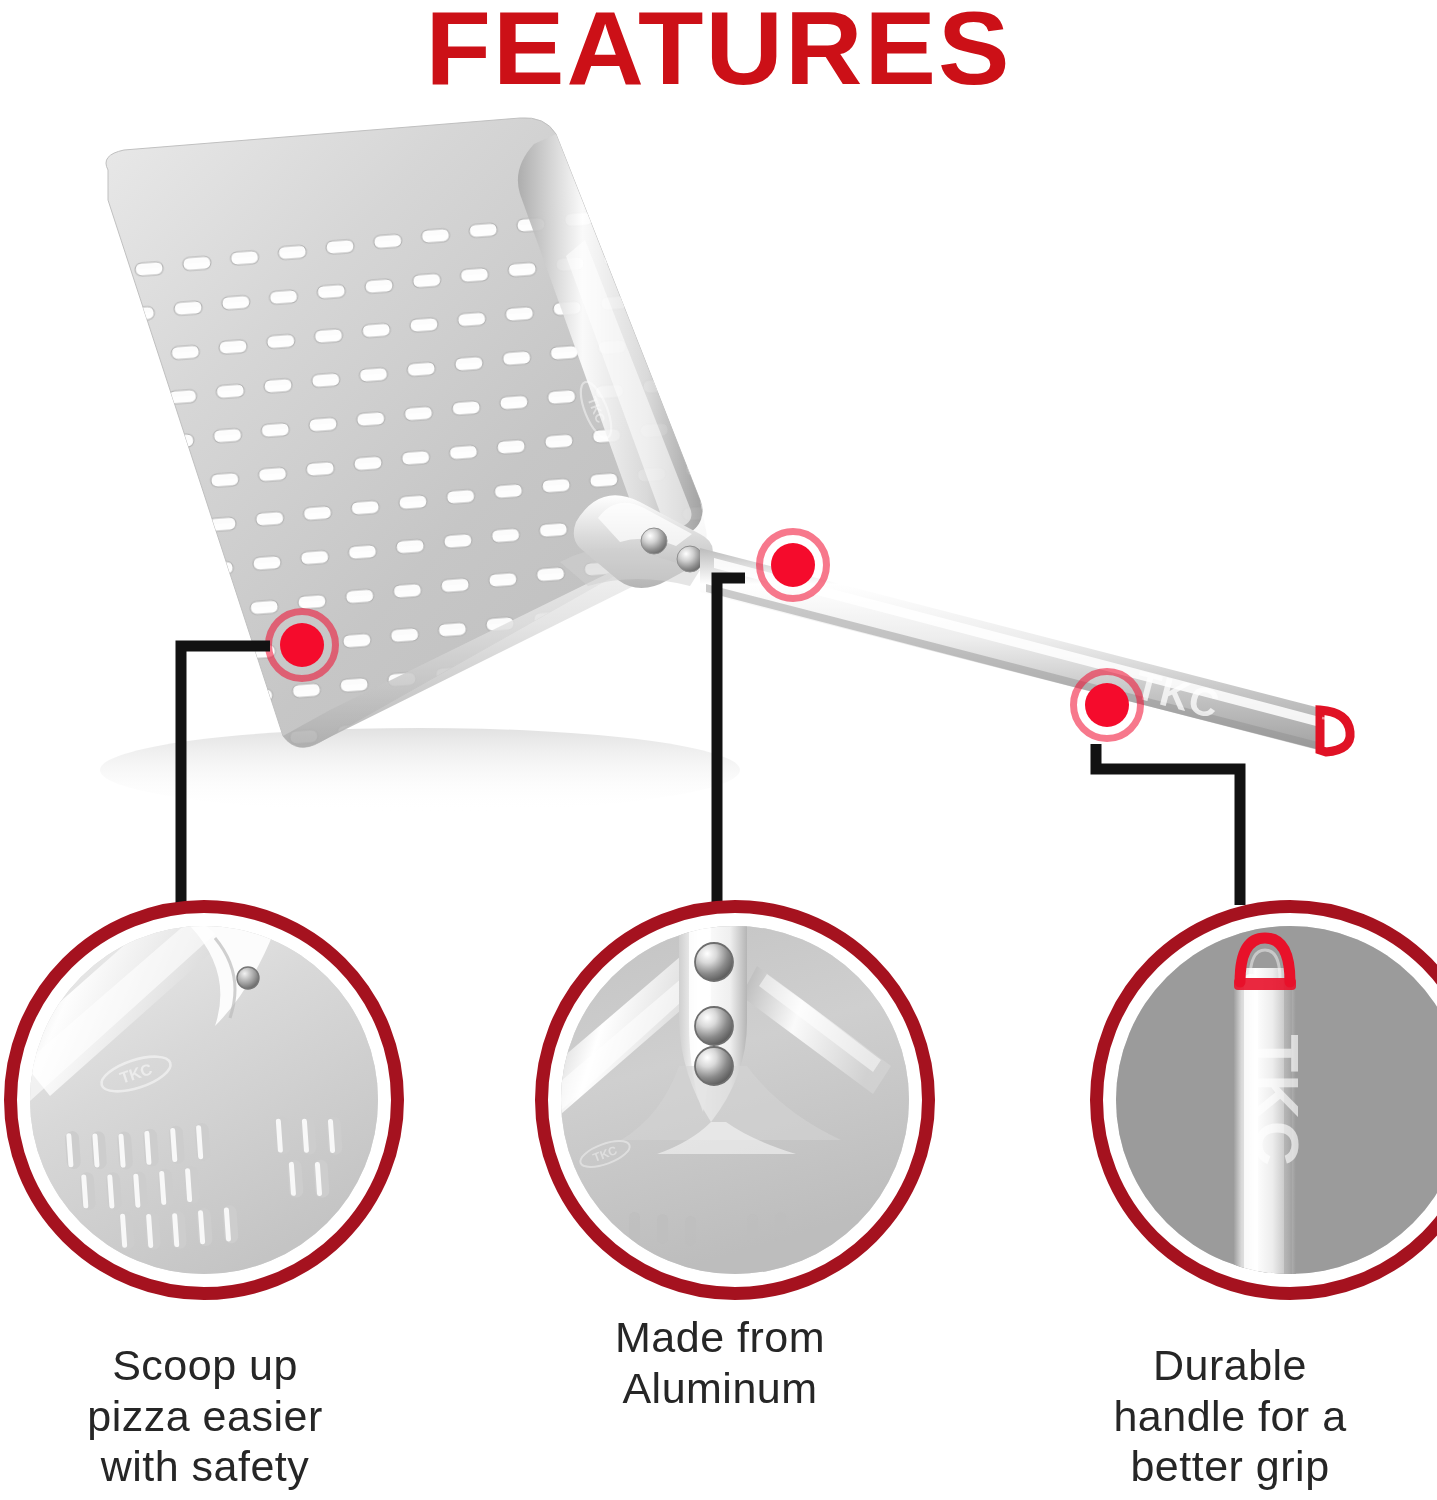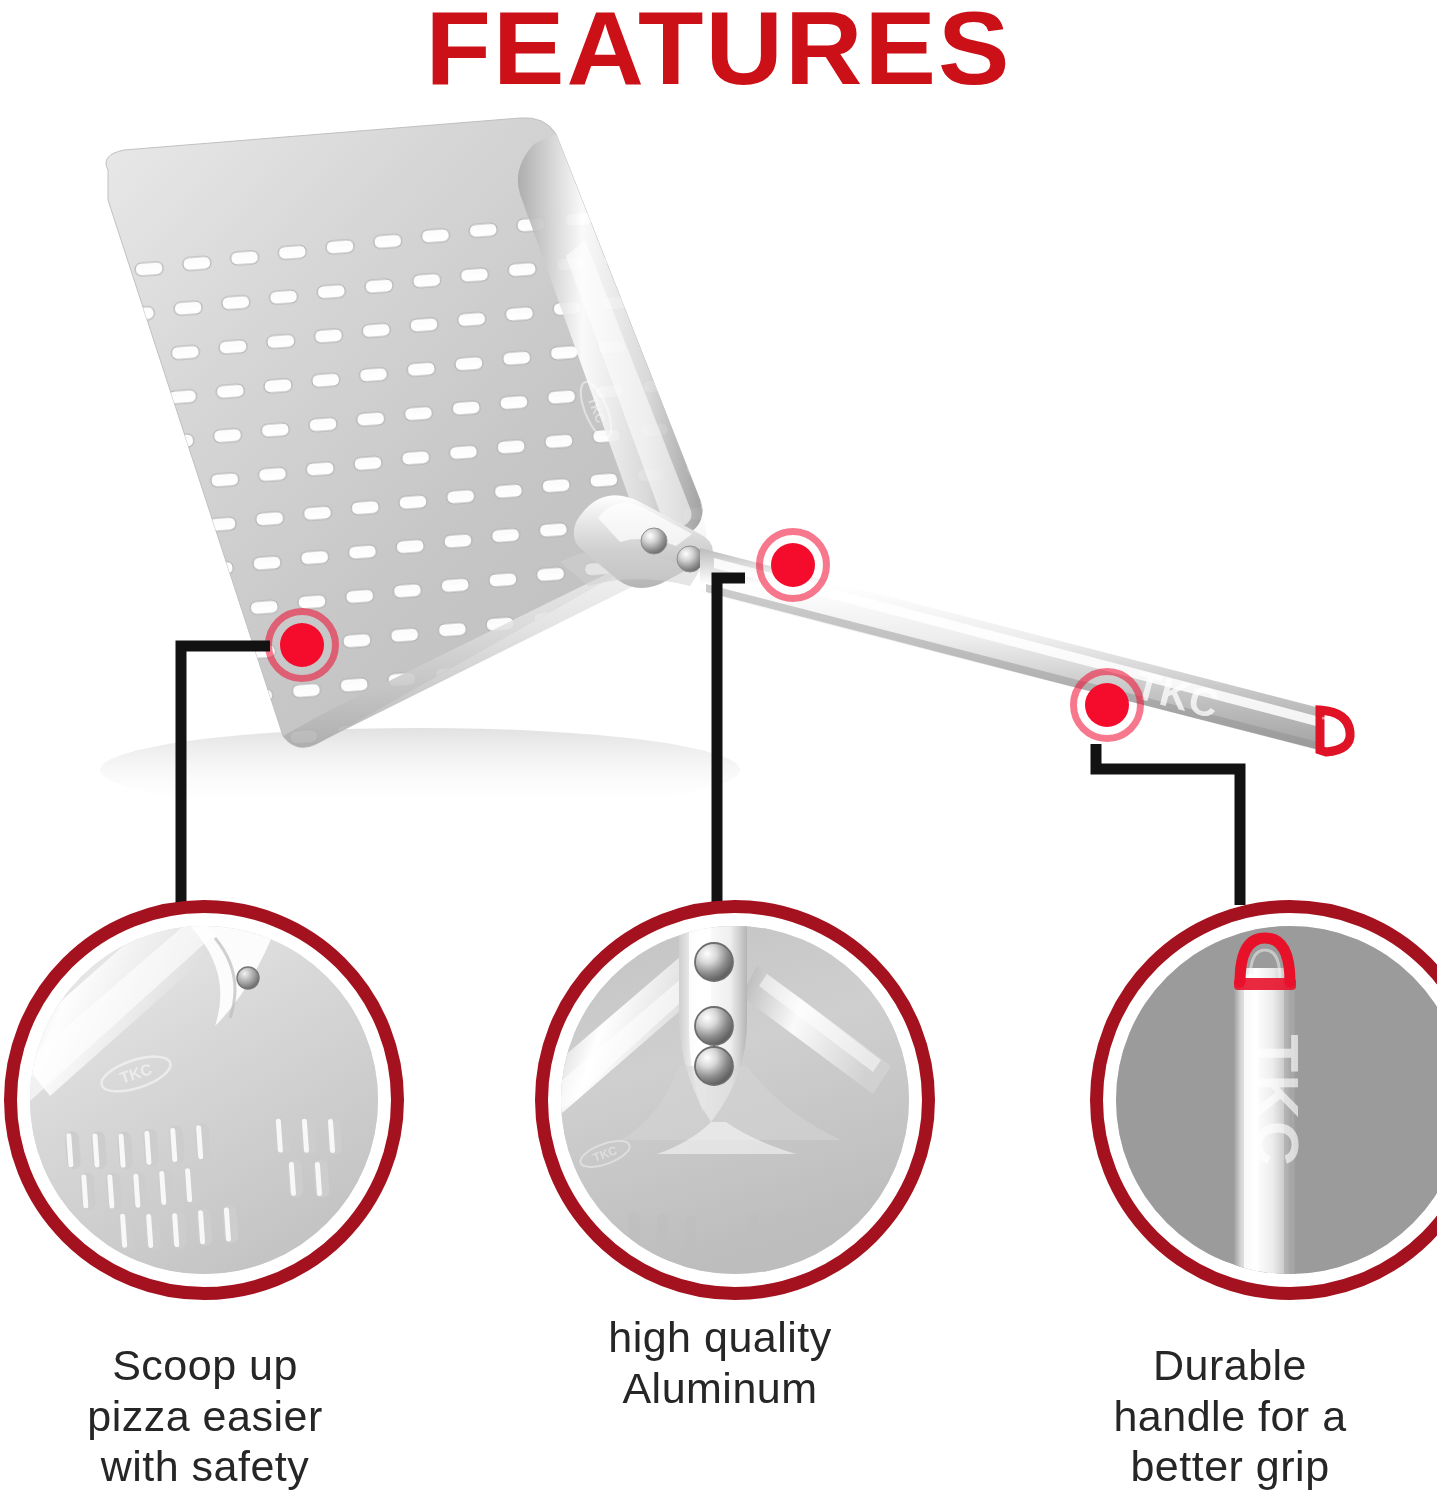--- a/index.html
+++ b/index.html
@@ -587,21 +587,21 @@
   <div class="outer"></div>
 </div>
 
 <div class="caption" id="caption-1">
   <span class="ln">Scoop up</span>
   <span class="ln">pizza easier</span>
   <span class="ln">with safety</span>
 </div>
 
 <div class="caption" id="caption-2">
-  <span class="ln">high quality</span>
+  <span class="ln">Made from</span>
   <span class="ln">Aluminum</span>
 </div>
 
 <div class="caption" id="caption-3">
   <span class="ln">Durable</span>
   <span class="ln">handle for a</span>
   <span class="ln">better grip</span>
 </div>
 
 </body></html>

